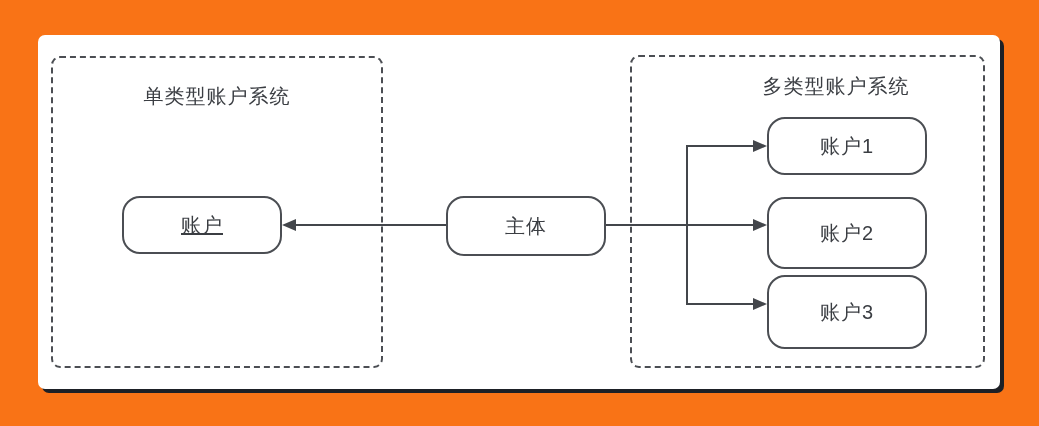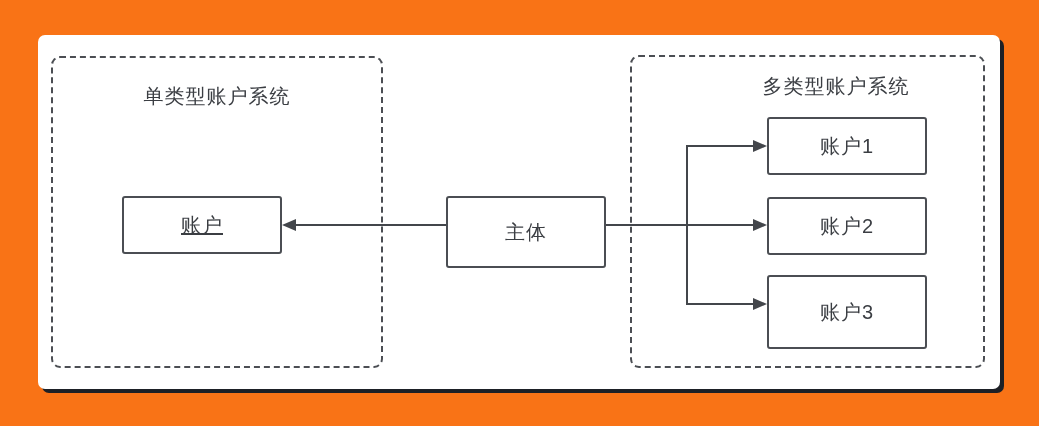--- a/index.html
+++ b/index.html
@@ -47,32 +47,32 @@
     white-space: nowrap;
   }
   .label-left  { left: 13px;  top: 48px; width: 332px; }
   .label-right { left: 698px; top: 38px; width: 200px; }
   .node {
     position: absolute;
     width: 160px;
     box-sizing: border-box;
     background: #ffffff;
     border: 2px solid #4b4e53;
-    border-radius: 3px;
+    border-radius: 18px;
     display: flex;
     align-items: center;
     justify-content: center;
     font-size: 20px;
     color: #3b3e43;
     letter-spacing: 1px;
   }
   .node-account  { left: 84px;  top: 161px; height: 58px; text-decoration: underline; }
-  .node-subject  { left: 408px; top: 161px; height: 72px; }
+  .node-subject  { left: 408px; top: 161px; height: 60px; }
   .node-account1 { left: 729px; top: 82px;  height: 58px; }
-  .node-account2 { left: 729px; top: 162px; height: 58px; }
+  .node-account2 { left: 729px; top: 162px; height: 72px; }
   .node-account3 { left: 729px; top: 240px; height: 74px; }
   .line {
     position: absolute;
     background: #43464b;
   }
   .line-h { height: 2px; }
   .line-v { width: 2px; }
   .arrowhead {
     position: absolute;
     width: 0;

